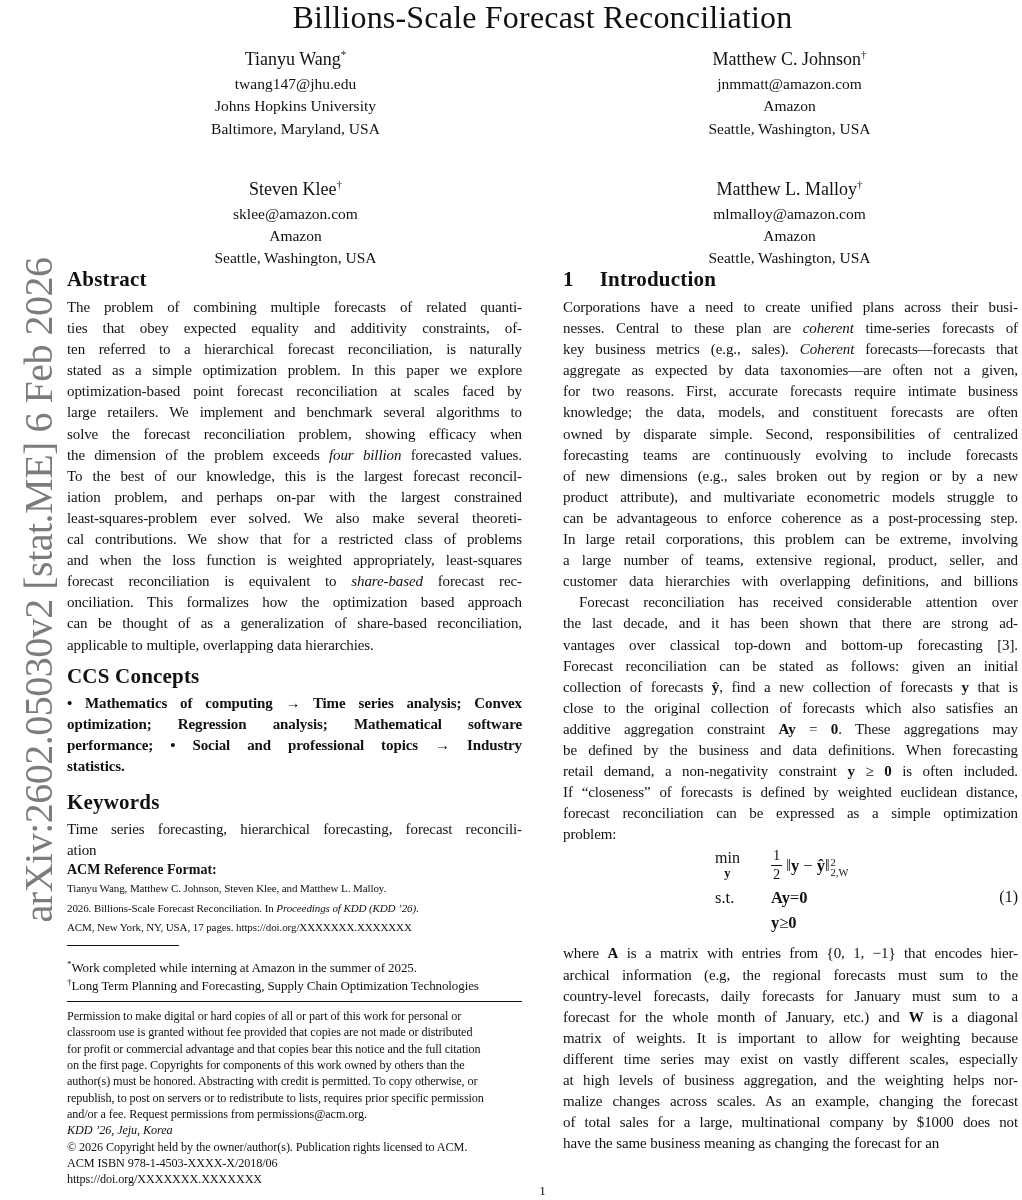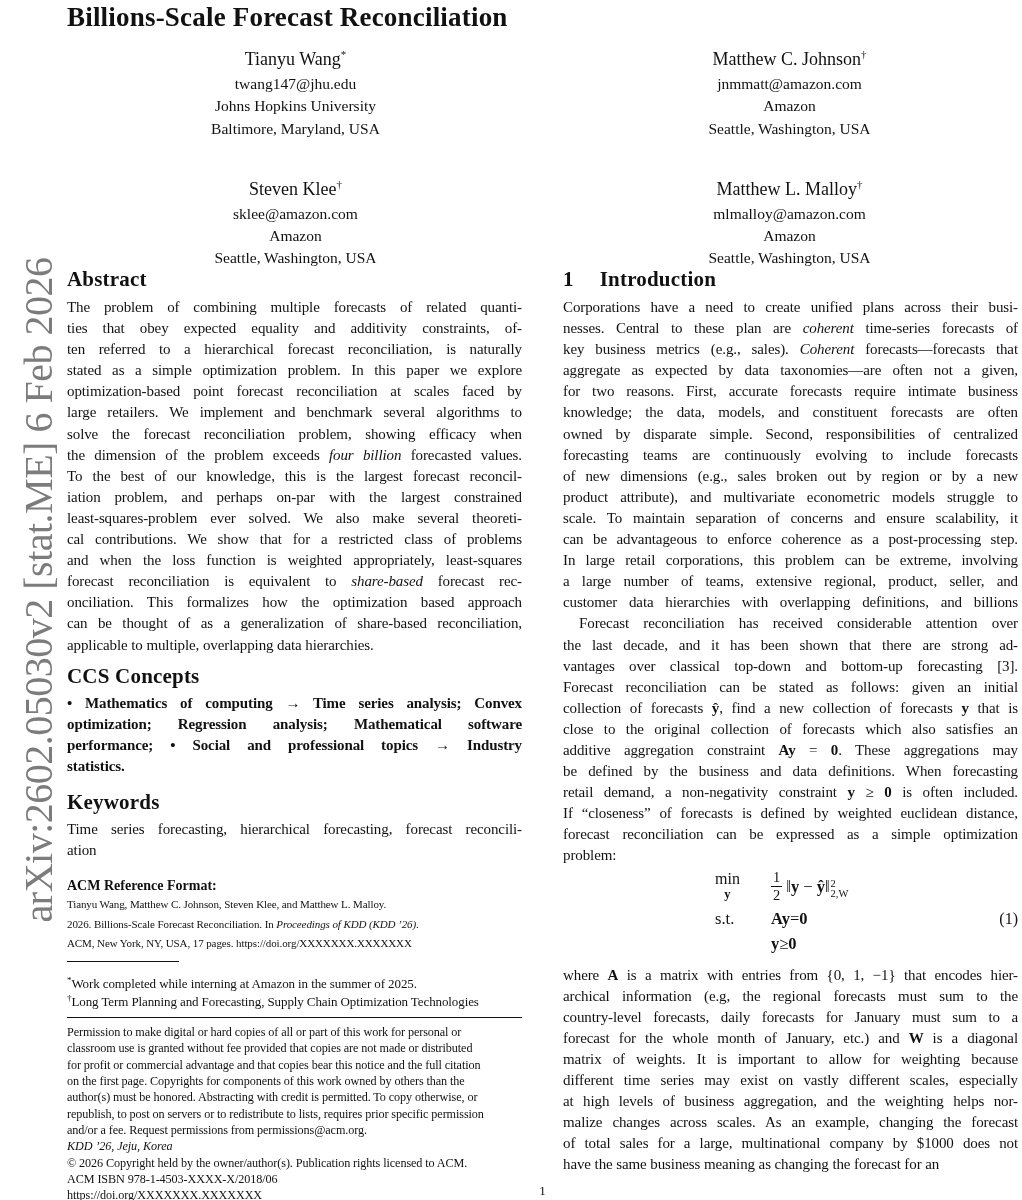--- a/index.html
+++ b/index.html
@@ -9,21 +9,21 @@
     font-family:"Liberation Serif", serif; color:#111111;
   }
   .watermark {
     position:absolute; top:590px; left:38px;
     transform:translate(-50%,-50%) rotate(-90deg);
     white-space:nowrap; font-size:40px; letter-spacing:-0.5px;
     color:#7c7c7c;
   }
   .page { position:absolute; left:67px; top:0; width:951px; height:1200px; }
   .title {
-    text-align:left; font-size:27px; font-weight:bold; line-height:32px;
+    text-align:center; font-size:32px; font-weight:normal; line-height:32px;
     margin-top:1px; letter-spacing:0.2px;
   }
   .authors {
     display:grid; grid-template-columns:1fr 1fr; row-gap:27px;
     margin-top:14px;
     gap:37px;
   }
   .author { text-align:center; }
   .aname { font-size:18px; line-height:24px; margin-bottom:2px; }
   .aname sup { font-size:11px; }
@@ -34,21 +34,21 @@
   .h2 { font-size:21px; font-weight:bold; line-height:22px; letter-spacing:0.2px; }
   .h2 .secnum { display:inline-block; margin-right:26px; }
   .lines { font-size:15px; letter-spacing:-0.1px; }
   .line { line-height:21.1px; height:21.1px; overflow:hidden; }
   .jl { text-align:justify; text-align-last:justify; }
   .jl.end { text-align-last:left; }
   .line.ind { text-indent:16px; }
   .gap7 { height:7px; } .gap6 { height:6px; } .gap9 { height:9px; }
   .gap14 { height:14px; }
   .ccs .line { font-weight:bold; }
-  .acmhead { font-size:14px; font-weight:bold; line-height:18px; margin-top:16px; }
+  .acmhead { font-size:14px; font-weight:bold; line-height:18px; margin-top:0; }
   .acmref { font-size:11px; letter-spacing:-0.1px; }
   .acmref .line { line-height:19.6px; height:19.6px; }
   .rule-short { border:none; border-top:1.5px solid #111; width:112px; margin-top:7px; }
   .footnotes { font-size:13px; letter-spacing:-0.1px; margin-top:13px; }
   .footnotes .line { line-height:17.6px; height:17.6px; }
   .rule-long { border:none; border-top:1px solid #111; width:455px; margin-top:7px; }
   .permission { font-size:12.2px; letter-spacing:-0.1px; margin-top:6px; }
   .permission .line { line-height:16.3px; height:16.3px; }
   .equation { position:relative; margin-top:3px; margin-bottom:9px; height:86px; font-size:16.5px; }
   .eq-grid { margin-left:152px; display:flex; flex-direction:column; }
@@ -178,21 +178,20 @@
         <div class="line jl">Corporations have a need to create unified plans across their busi-</div>
         <div class="line jl">nesses. Central to these plan are <i>coherent</i> time-series forecasts of</div>
         <div class="line jl">key business metrics (e.g., sales). <i>Coherent</i> forecasts—forecasts that</div>
         <div class="line jl">aggregate as expected by data taxonomies—are often not a given,</div>
         <div class="line jl">for two reasons. First, accurate forecasts require intimate business</div>
         <div class="line jl">knowledge; the data, models, and constituent forecasts are often</div>
         <div class="line jl">owned by disparate simple. Second, responsibilities of centralized</div>
         <div class="line jl">forecasting teams are continuously evolving to include forecasts</div>
         <div class="line jl">of new dimensions (e.g., sales broken out by region or by a new</div>
         <div class="line jl">product attribute), and multivariate econometric models struggle to</div>
-        <div class="line jl">scale. To maintain separation of concerns and ensure scalability, it</div>
         <div class="line jl">can be advantageous to enforce coherence as a post-processing step.</div>
         <div class="line jl">In large retail corporations, this problem can be extreme, involving</div>
         <div class="line jl">a large number of teams, extensive regional, product, seller, and</div>
         <div class="line jl">customer data hierarchies with overlapping definitions, and billions</div>
       </div>
     <div class="lines">
         <div class="line jl ind">Forecast reconciliation has received considerable attention over</div>
         <div class="line jl">the last decade, and it has been shown that there are strong ad-</div>
         <div class="line jl">vantages over classical top-down and bottom-up forecasting [3].</div>
         <div class="line jl">Forecast reconciliation can be stated as follows: given an initial</div>

